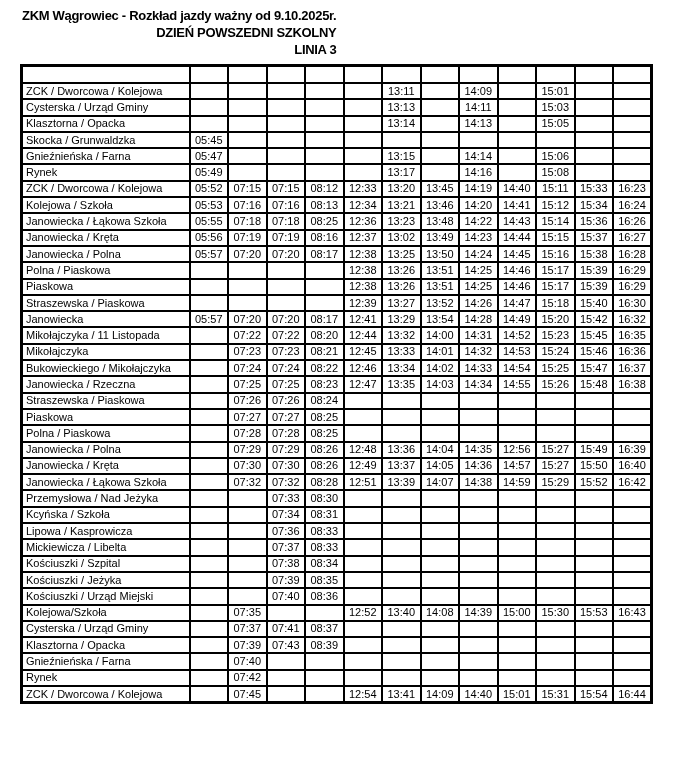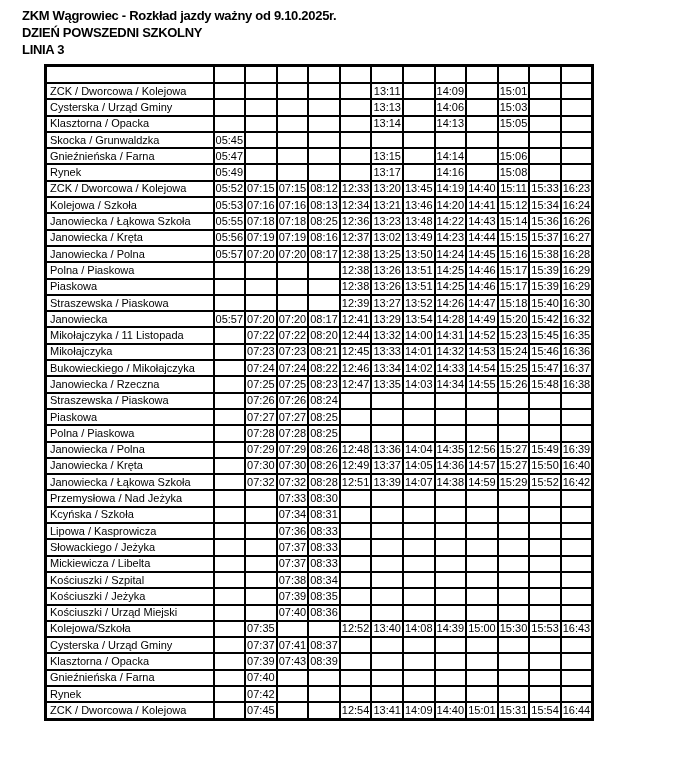--- a/index.html
+++ b/index.html
@@ -16,37 +16,37 @@
     position: relative;
     width: 680px;
     height: 772px;
     background: #ffffff;
     overflow: hidden;
   }
   .header {
     position: absolute;
     left: 22px;
     top: 7px;
+    text-align: right;
   }
   .header .h-line {
     font-weight: bold;
     font-size: 13px;
     line-height: 17px;
     letter-spacing: -0.3px;
     white-space: nowrap;
   }
   table.timetable {
     position: absolute;
     left: 20px;
     top: 64px;
-    width: 550px;
+    width: 633px;
     border-collapse: collapse;
     table-layout: fixed;
     border: 3px solid #000000;
-    margin-left: 24px;
   }
   table.timetable td {
     border: 2px solid #000000;
     height: 14.3px;
     font-size: 11px;
     line-height: 13px;
     padding: 0;
     overflow: hidden;
     white-space: nowrap;
     vertical-align: middle;
@@ -123,21 +123,21 @@
         </tr>
         <tr>
           <td class="stop">Cysterska / Urząd Gminy</td>
           <td class="time"></td>
           <td class="time"></td>
           <td class="time"></td>
           <td class="time"></td>
           <td class="time"></td>
           <td class="time">13:13</td>
           <td class="time"></td>
-          <td class="time">14:06</td>
+          <td class="time">14:11</td>
           <td class="time"></td>
           <td class="time">15:03</td>
           <td class="time"></td>
           <td class="time"></td>
         </tr>
         <tr>
           <td class="stop">Klasztorna / Opacka</td>
           <td class="time"></td>
           <td class="time"></td>
           <td class="time"></td>
@@ -520,35 +520,20 @@
           <td class="time"></td>
           <td class="time"></td>
           <td class="time"></td>
           <td class="time"></td>
           <td class="time"></td>
           <td class="time"></td>
           <td class="time"></td>
           <td class="time"></td>
         </tr>
         <tr>
-          <td class="stop">Słowackiego / Jeżyka</td>
-          <td class="time"></td>
-          <td class="time"></td>
-          <td class="time">07:37</td>
-          <td class="time">08:33</td>
-          <td class="time"></td>
-          <td class="time"></td>
-          <td class="time"></td>
-          <td class="time"></td>
-          <td class="time"></td>
-          <td class="time"></td>
-          <td class="time"></td>
-          <td class="time"></td>
-        </tr>
-        <tr>
           <td class="stop">Mickiewicza / Libelta</td>
           <td class="time"></td>
           <td class="time"></td>
           <td class="time">07:37</td>
           <td class="time">08:33</td>
           <td class="time"></td>
           <td class="time"></td>
           <td class="time"></td>
           <td class="time"></td>
           <td class="time"></td>

